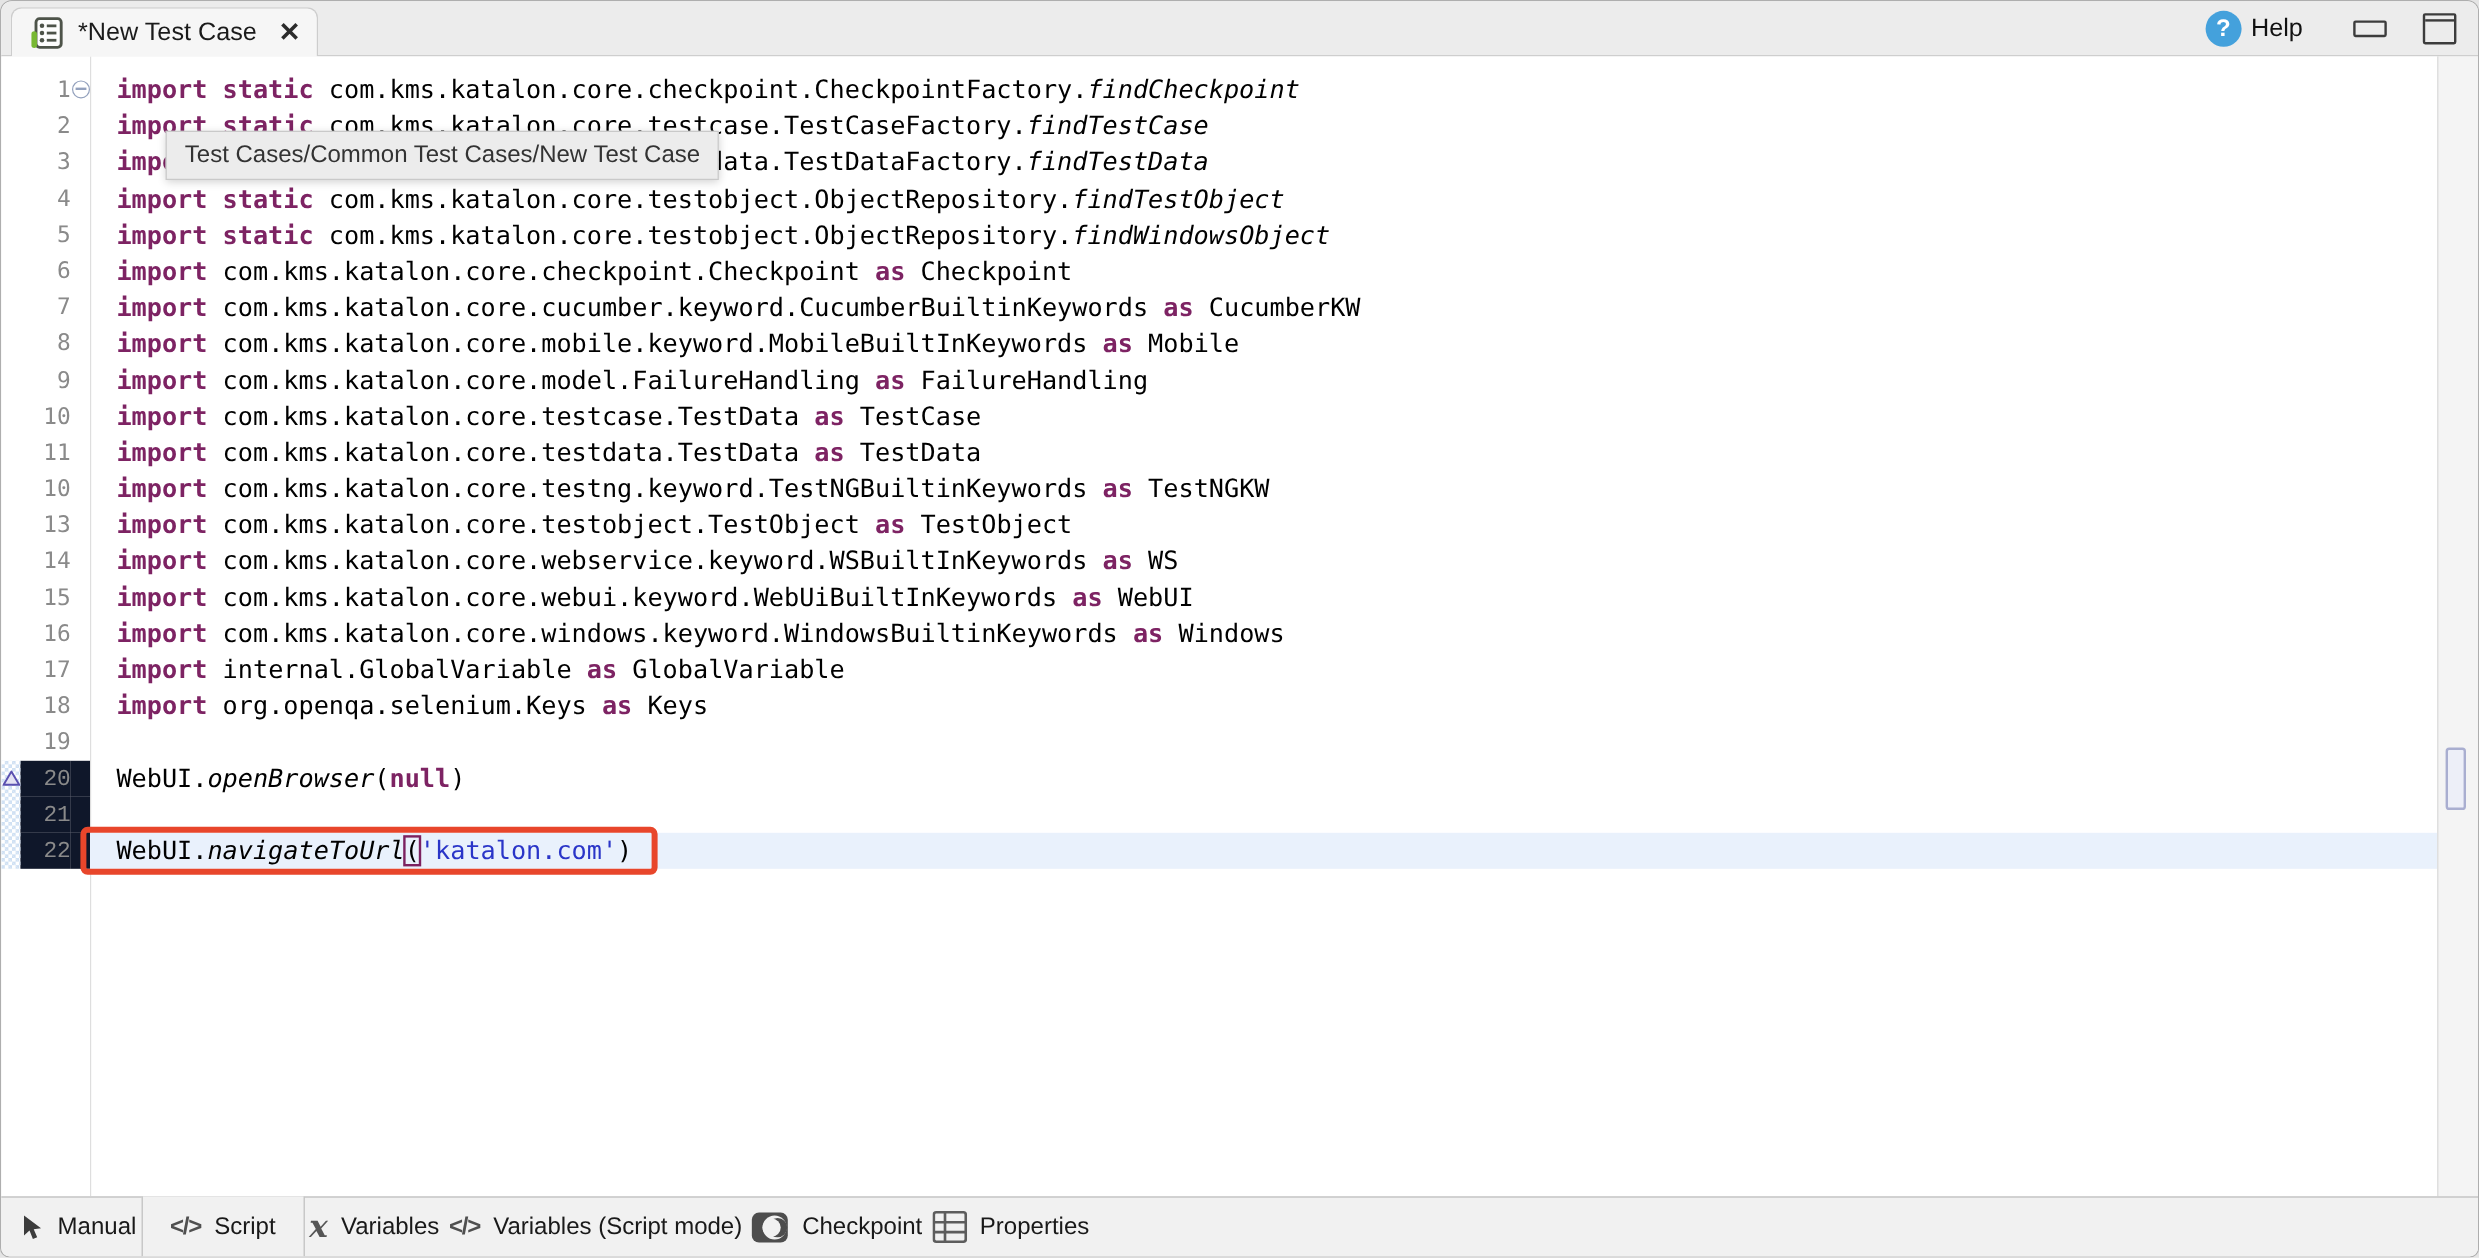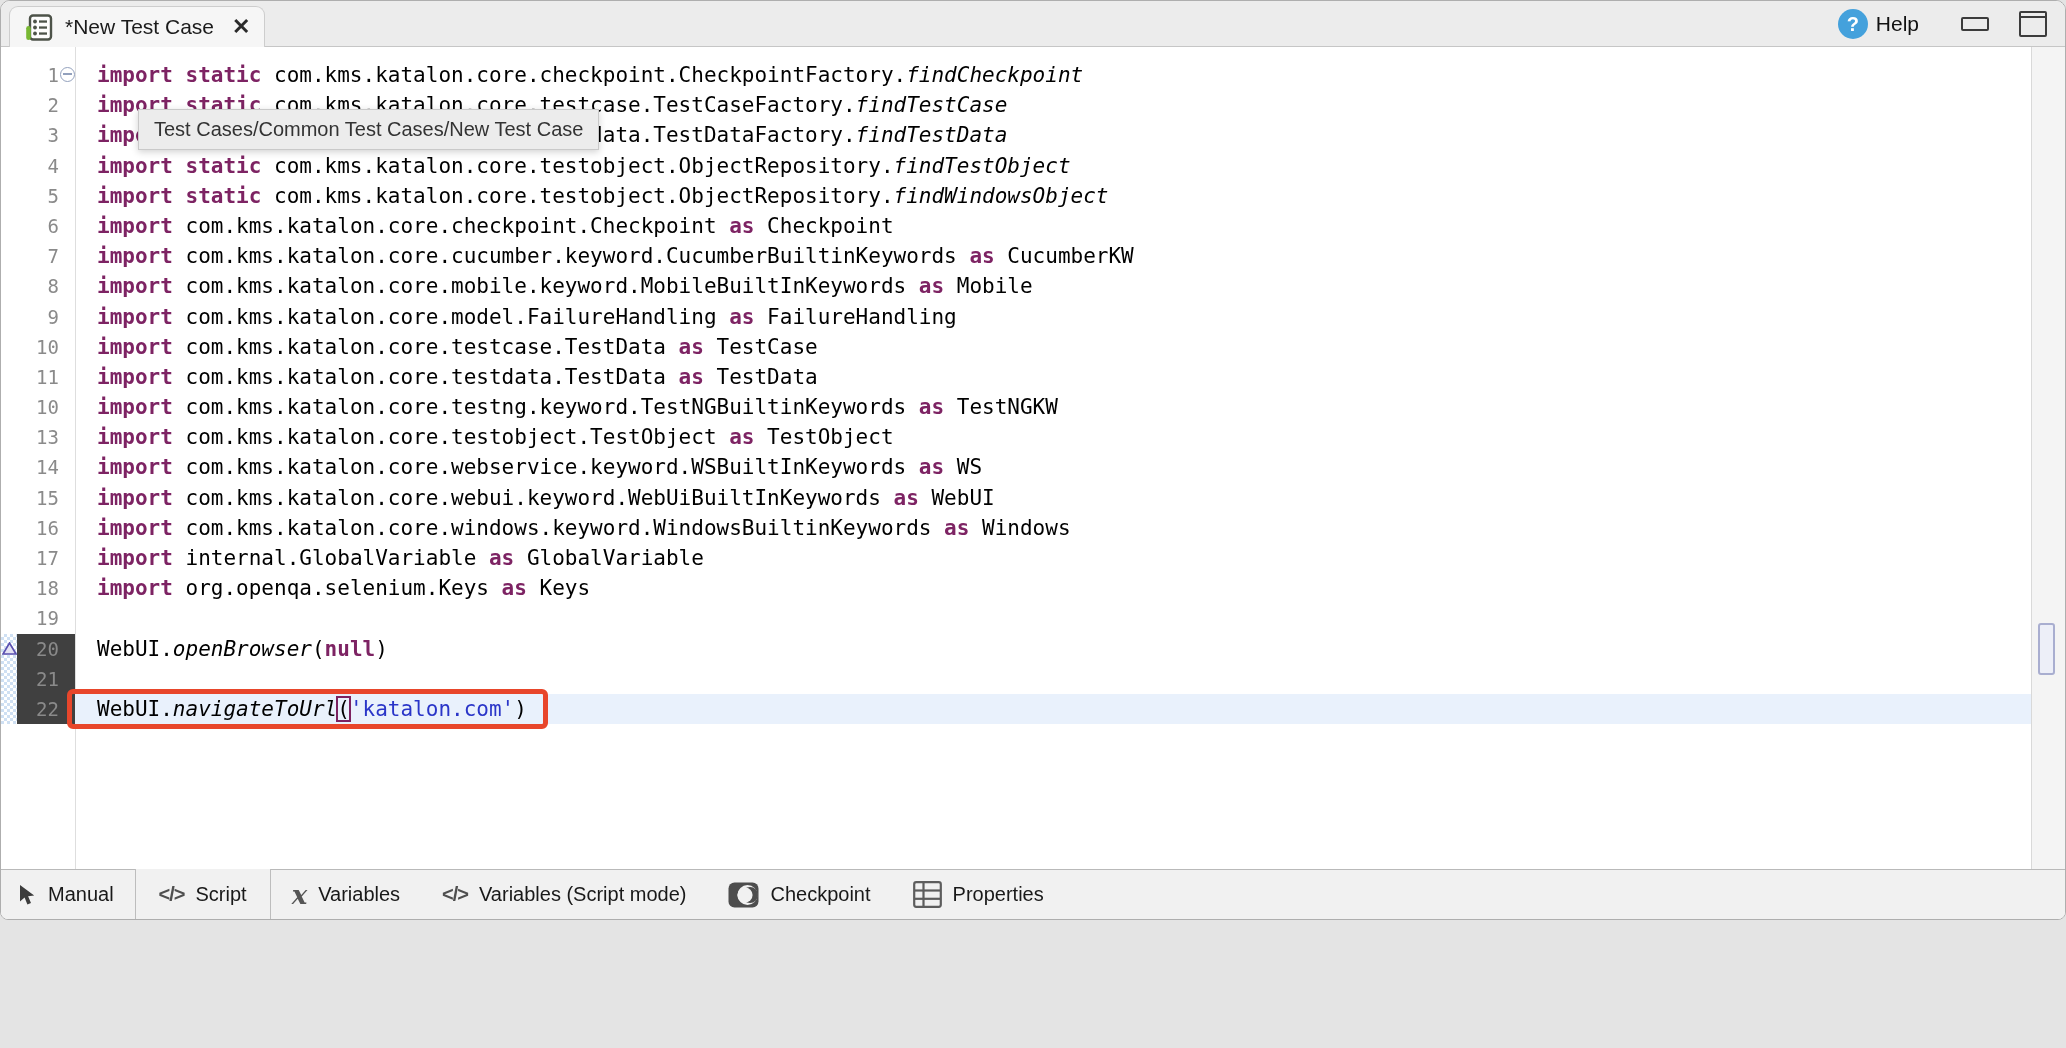--- a/index.html
+++ b/index.html
@@ -1,17 +1,17 @@
 <!DOCTYPE html>
 <html><head>
 <meta charset="utf-8">
 <style>
   html,body{margin:0;padding:0;background:#e4e4e4;}
   body{font-family:"Liberation Sans",sans-serif;}
-  #window{position:relative;width:2066px;height:920px;background:#fff;border:1px solid #aeaeae;
+  #window{position:relative;width:2066px;height:1048px;background:#fff;border:1px solid #aeaeae;
           border-radius:10px 10px 8px 8px;overflow:hidden;box-sizing:border-box;}
 
   
   .header{position:absolute;top:0;left:0;right:0;height:46px;background:#ececec;border-bottom:1px solid #c6c6c6;box-sizing:border-box;}
   .etab{position:absolute;left:8px;top:5px;height:41px;background:#f6f6f6;border:1px solid #cdcdcd;border-bottom:none;
         border-radius:9px 9px 0 0;display:flex;align-items:center;gap:10px;padding:0 14px;box-sizing:border-box;}
   .etab-title{font-size:21px;color:#1b1b1b;}
   .etab-close{font-size:22px;font-weight:700;color:#2b2b2b;line-height:1;margin-left:8px;cursor:default;}
   .header-right{position:absolute;right:18px;top:0;height:46px;display:flex;align-items:center;}
   .help{display:flex;align-items:center;gap:8px;}
@@ -28,21 +28,21 @@
   .rows{position:absolute;top:13px;left:0;right:0;}
   .row{display:flex;height:30.2px;position:relative;}
   .ann{width:16px;flex:none;position:relative;}
   .num{width:42px;flex:none;text-align:right;font:19px/30.2px "DejaVu Sans Mono",monospace;color:#8a8a8a;}
   .fold{width:16px;flex:none;position:relative;}
   .codeln{flex:1;font:21px/30.2px "DejaVu Sans Mono",monospace;color:#000;padding-left:22px;white-space:pre;position:relative;}
   .row.hatch .ann{
     background-image:linear-gradient(45deg,#cfe0f3 25%,transparent 25%,transparent 75%,#cfe0f3 75%),
                      linear-gradient(45deg,#cfe0f3 25%,transparent 25%,transparent 75%,#cfe0f3 75%);
     background-size:6px 6px;background-position:0 0,3px 3px;}
-  .row.gsel .num,.row.gsel .fold{background:#404040;}
+  .row.gsel .num,.row.gsel .fold{background:#0f172a;font-family:Liberation Mono, monospace;}
   .row.cur .codeln{background:#e9f1fc;}
   .tok-kw{color:#7d2363;font-weight:bold;}
   .tok-it{font-style:italic;}
   .tok-str{color:#2a35c8;}
   .tok-br{outline:2px solid #7c2160;outline-offset:-1px;}
   .red-box{position:absolute;left:66px;top:-5px;width:481px;height:40px;border:5px solid #e8462b;border-radius:6px;
            box-sizing:border-box;pointer-events:none;z-index:5;}
   .fold-icon{position:absolute;left:1px;top:7px;width:15px;height:15px;border:1.5px solid #93a1bd;border-radius:50%;
              box-sizing:border-box;background:#fff;}
   .fold-icon::before{content:'';position:absolute;left:2px;right:2px;top:5px;height:1.5px;background:#93a1bd;}
@@ -54,21 +54,21 @@
            white-space:nowrap;z-index:20;box-sizing:border-box;text-align:center;}
 
   
   .ruler{position:absolute;top:46px;right:0;width:34px;bottom:50px;background:#f4f4f4;border-left:1px solid #d9d9d9;box-sizing:border-box;}
   .ruler-marker{position:absolute;left:6px;top:576px;width:17px;height:52px;background:#edeff8;border:2px solid #a9aed0;
                 border-radius:3px;box-sizing:border-box;}
 
   
   .bottombar{position:absolute;left:0;right:0;bottom:0;height:50px;background:#f1f1f1;border-top:1px solid #b9b9b9;
              display:flex;box-sizing:border-box;}
-  .btab{display:flex;align-items:center;gap:11px;padding:0 21px;font-size:20px;color:#191919;white-space:nowrap;}
+  .btab{display:flex;align-items:center;gap:11px;padding:0 4px;font-size:20px;color:#191919;white-space:nowrap;}
   .btab.first{padding-left:16px;}
   .btab.active{margin-top:-1px;border-left:1px solid #bdbdbd;border-right:1px solid #bdbdbd;background:#f1f1f1;padding:0 23px;}
   .code-glyph{font-weight:600;font-size:20px;color:#4f4f4f;letter-spacing:-1px;font-family:"Liberation Sans",sans-serif;}
   .varx-glyph{font:italic 700 26px "DejaVu Serif",serif;color:#555;line-height:1;}
   .ico{display:inline-flex;align-items:center;justify-content:center;}
 </style>
 </head>
 <body>
 
 <div id="window">

